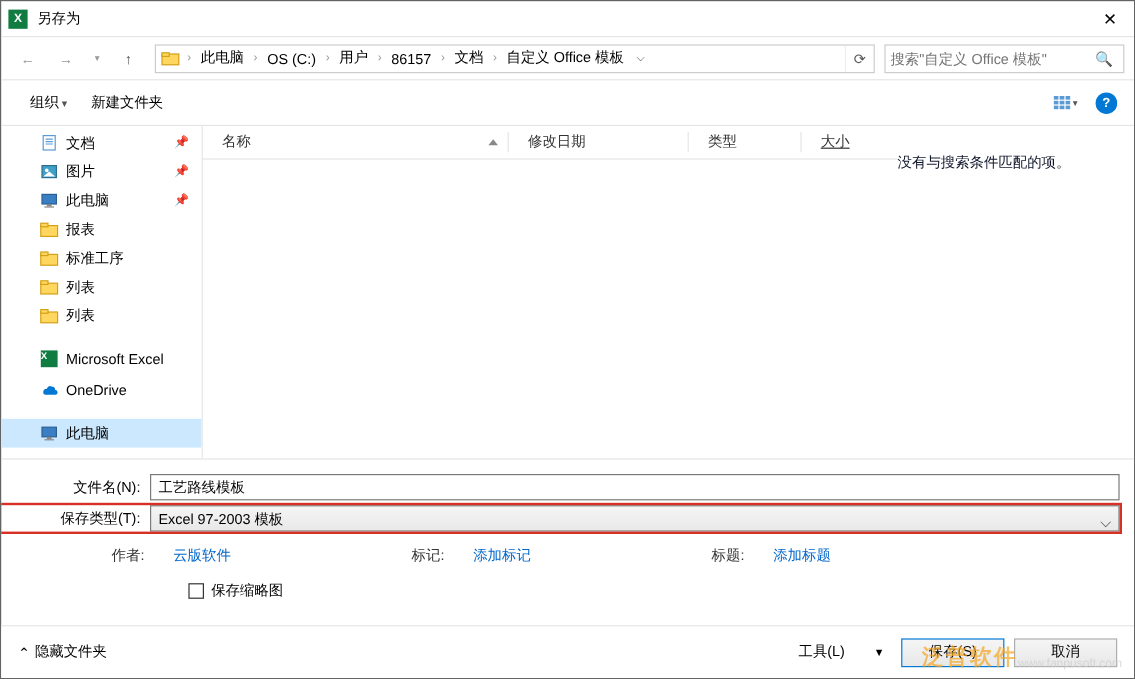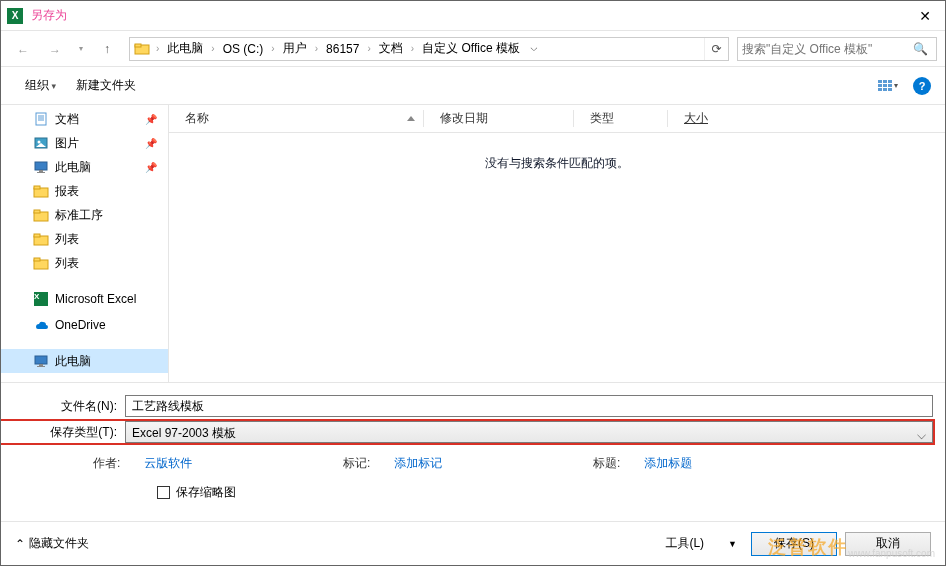--- a/index.html
+++ b/index.html
@@ -1,20 +1,20 @@
 <!DOCTYPE html>
 <html><head>
 <meta charset="utf-8">
 <style>
 * { box-sizing: border-box; margin: 0; padding: 0; font-family: "Microsoft YaHei", "Segoe UI", sans-serif; font-size: 12px; }
 body { background: #fff; width: 946px; height: 566px; overflow: hidden; border: 1px solid #646464; position: relative; }
 
 .titlebar { height: 30px; display: flex; align-items: center; padding: 0 0 0 6px; border-bottom: 1px solid #e5e5e5; }
 .titlebar-icon { width: 16px; height: 16px; margin-right: 8px; background: #107c41; display: flex; align-items: center; justify-content: center; color: #fff; font-weight: bold; font-size: 10px; }
-.titlebar-title { flex: 1; color: #ec4899; }
+.titlebar-title { flex: 1; color: #000000; }
 .titlebar-close { width: 40px; height: 30px; display: flex; align-items: center; justify-content: center; font-size: 14px; color: #000; cursor: pointer; }
 
 .navbar { height: 36px; display: flex; align-items: center; padding: 0 8px; gap: 4px; border-bottom: 1px solid #e5e5e5; }
 .nav-btn { width: 28px; height: 28px; display: flex; align-items: center; justify-content: center; color: #999; border-radius: 3px; }
 .nav-btn.down { width: 16px; font-size: 8px; }
 .nav-up { color: #555; }
 .breadcrumb-wrap { flex: 1; height: 24px; border: 1px solid #ccc; display: flex; align-items: center; background: #fff; margin: 0 4px; }
 .bc-folder-icon { width: 20px; height: 20px; margin-left: 2px; display: flex; align-items: center; justify-content: center; }
 .bc-sep { color: #999; padding: 0 4px; font-size: 10px; }
 .bc-item { padding: 0 4px; height: 22px; display: flex; align-items: center; cursor: pointer; }
@@ -33,21 +33,21 @@
 .help-icon { width: 18px; height: 18px; border-radius: 50%; background: #0078d4; color: #fff; display: flex; align-items: center; justify-content: center; font-size: 11px; font-weight: bold; }
 
 .main { display: flex; height: 277px; }
 .sidebar { width: 168px; border-right: 1px solid #e5e5e5; overflow-y: auto; padding-top: 2px; }
 .side-item { height: 24px; display: flex; align-items: center; padding-left: 32px; gap: 6px; cursor: pointer; position: relative; }
 .side-item.selected { background: #cce8ff; }
 .side-item .pin { position: absolute; right: 10px; color: #777; font-size: 10px; }
 .side-ico { width: 16px; height: 16px; display: flex; align-items: center; justify-content: center; font-size: 13px; }
 .excel-ico { background: #107c41; color: #fff; font-size: 8px; font-weight: bold; width: 14px; height: 14px; }
 
-.filelist { flex: 1; display: flex; flex-direction: column; }
+.filelist { flex: 1; display: flex; flex-direction: row; }
 .fl-header { height: 28px; display: flex; align-items: center; border-bottom: 1px solid #e5e5e5; }
 .fl-col { padding-left: 16px; border-right: 1px solid #e5e5e5; color: #333; }
 .fl-col.name { width: 255px; display: flex; align-items: center; }
 .fl-col.name::after { content: ""; margin-left: auto; margin-right: 8px; border-left: 4px solid transparent; border-right: 4px solid transparent; border-bottom: 5px solid #888; }
 .fl-col.date { width: 150px; }
 .fl-col.type { width: 94px; }
 .fl-col.size { width: 80px; border-right: none; text-decoration: underline; }
 .fl-empty { text-align: center; color: #0f172a; padding-top: 22px; }
 
 .bottom { border-top: 1px solid #e5e5e5; padding: 8px 0 0 0; }

